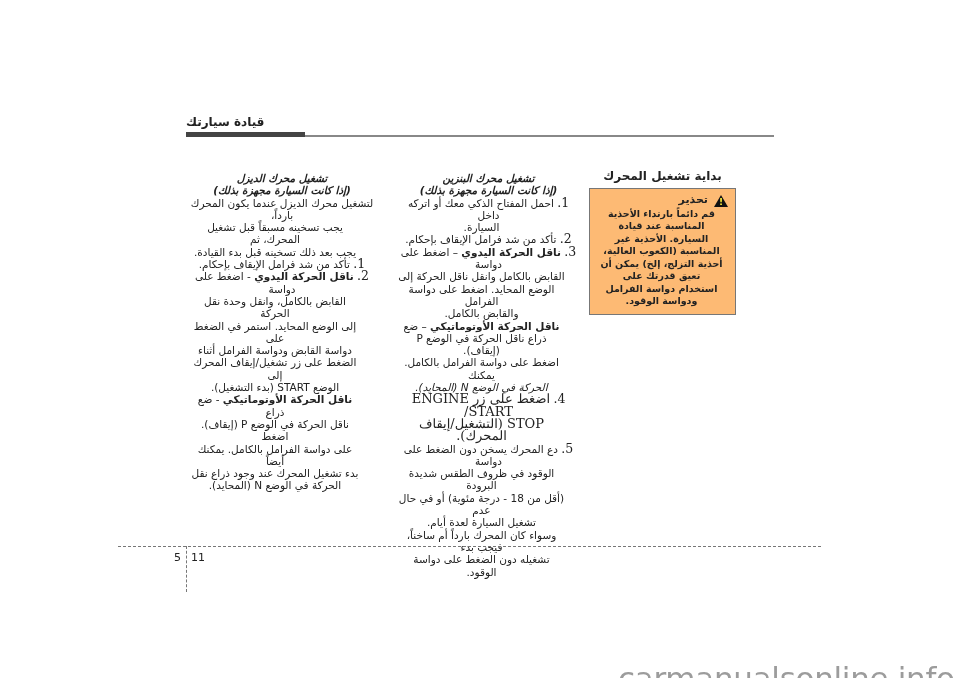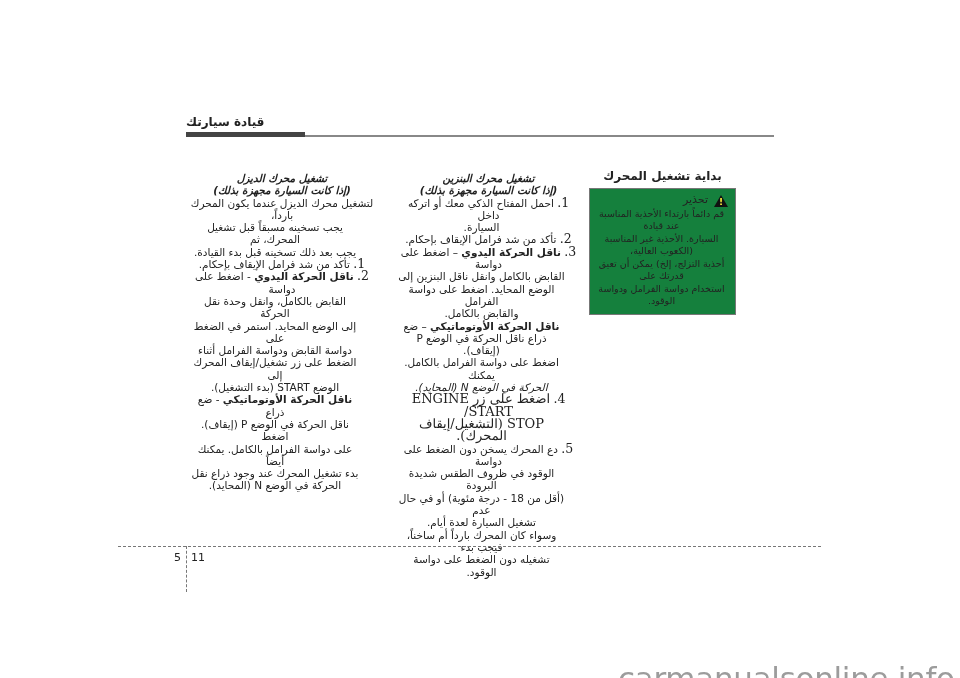--- a/index.html
+++ b/index.html
@@ -9,21 +9,21 @@
   .header-title { left:186px; top:115px; width:120px; text-align:left; font-size:12px; font-weight:bold; direction:rtl; }
   .header-thick { left:186px; top:132px; width:119px; height:5px; background:#444; }
   .header-thin { left:305px; top:135px; width:469px; height:2px; background:#888; }
 
   .col { direction:rtl; text-align:center; font-size:10.5px; line-height:12.3px; }
   .col-right { left:589px; top:170px; width:147px; }
   .col-mid { left:397px; top:172px; width:183px; }
   .col-left { left:188px; top:172px; width:188px; }
 
   .section-title { font-weight:bold; font-size:12px; margin-bottom:6px; }
-  .warn-box { background:#15803d; border:1px solid #777; padding:5px 7px 6px 5px; font-size:9.5px; font-weight:normal; line-height:12.5px; }
+  .warn-box { background:#fdba74; border:1px solid #777; padding:5px 7px 6px 5px; font-size:9.5px; font-weight:bold; line-height:12.5px; }
   .warn-head { display:flex; align-items:center; justify-content:flex-start; gap:6px; font-size:11px; margin-bottom:1px; }
   .warn-tri { width:0; height:0; border-left:7px solid transparent; border-right:7px solid transparent; border-bottom:12px solid #111; position:relative; }
   .warn-tri::after { content:"!"; position:absolute; left:-2px; top:1px; color:#fff43d; font-size:9px; font-weight:bold; }
 
   .sub-title { font-style:italic; font-weight:bold; font-size:10.5px; }
   .item { display:block; }
   .item .num { font-family:"DejaVu Serif", serif; font-size:12.5px; }
   .indent { padding-right:14px; }
   .bold { font-weight:bold; }
   .italic { font-style:italic; }
@@ -67,21 +67,21 @@
     <span>احمل المفتاح الذكي معك أو اتركه داخل</span>
     <div class="indent">السيارة.</div>
   </div>
   <div class="item">
     <span class="num">2.</span>
     <span>تأكد من شد فرامل الإيقاف بإحكام.</span>
   </div>
   <div class="item">
     <span class="num">3.</span>
     <span class="bold">ناقل الحركة اليدوي</span><span> – اضغط على دواسة</span>
-    <div class="indent">القابض بالكامل وانقل ناقل البنزين إلى</div>
+    <div class="indent">القابض بالكامل وانقل ناقل الحركة إلى</div>
     <div class="indent">الوضع المحايد. اضغط على دواسة الفرامل</div>
     <div class="indent">والقابض بالكامل.</div>
   </div>
   <div class="item indent">
     <span class="bold">ناقل الحركة الأوتوماتيكي</span><span> – ضع</span>
     <div>ذراع ناقل الحركة في الوضع P (إيقاف).</div>
     <div>اضغط على دواسة الفرامل بالكامل. يمكنك</div>
     <div class="italic">الحركة في الوضع N (المحايد).</div>
   </div>
   <div class="item">

